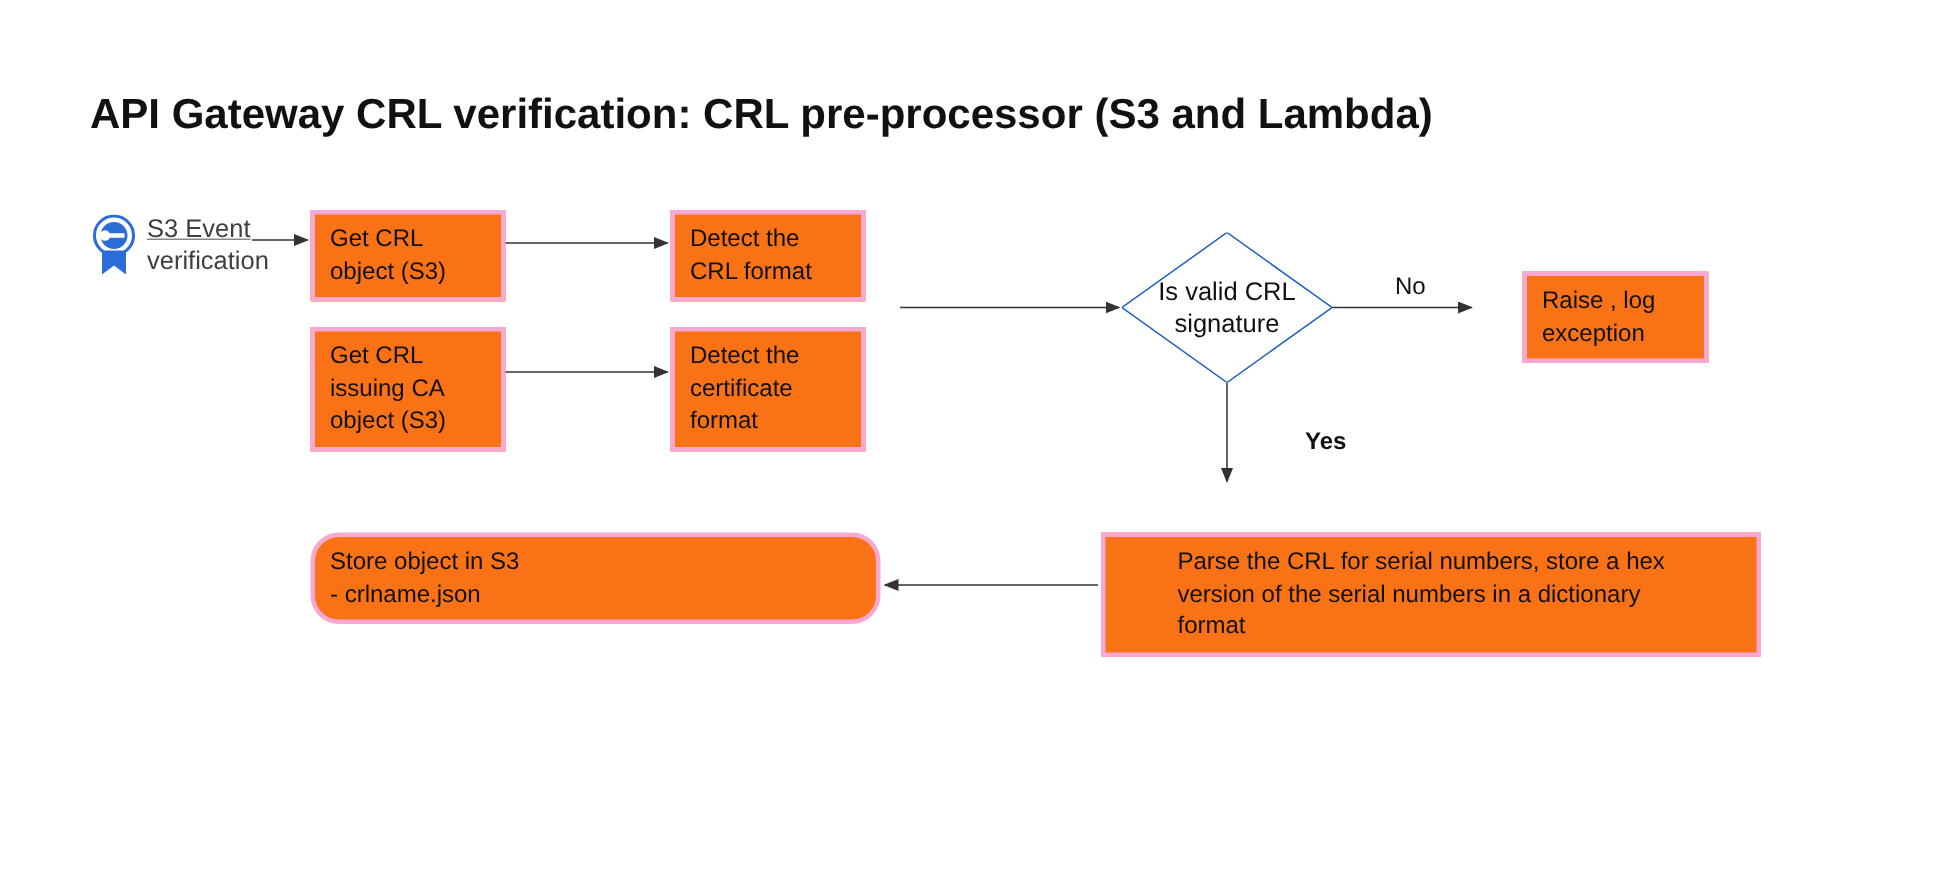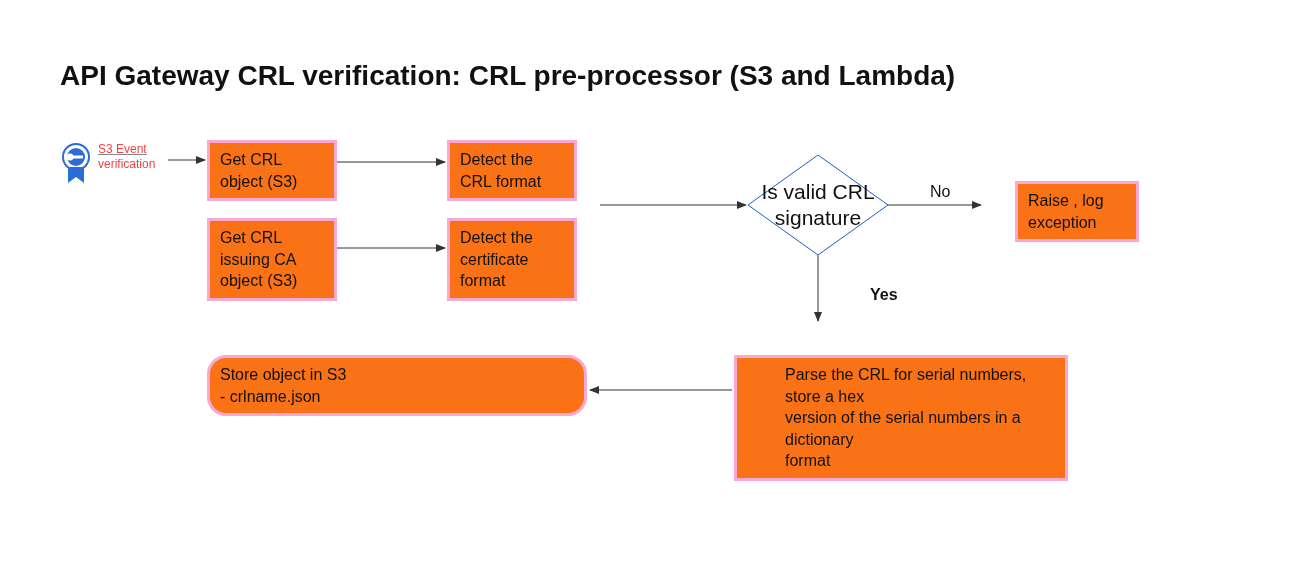--- a/index.html
+++ b/index.html
@@ -37,35 +37,35 @@
       position: relative;
     }
     .diamond svg { position: absolute; inset: 0; }
     .diamond-text {
       position: absolute;
       inset: 0;
       display: flex;
       align-items: center;
       justify-content: center;
       text-align: center;
-      font-size: 21px;
+      font-size: 17px;
       color: #111;
       padding: 0 8px;
       line-height: 1.25;
     }
     .label {
       position: absolute;
       font-size: 16px;
       color: #111;
     }
     .event-label {
       position: absolute;
-      font-size: 12px;
+      font-size: 17px;
       line-height: 1.25;
-      color: #ef4444;
+      color: #404040;
     }
     .badge-icon {
       position: absolute;
       width: 36px;
       height: 44px;
     }
     .arrow-line { stroke:#333; stroke-width:1; fill:none; }
     .arrow-head { fill:#333; }
     svg.conn { position:absolute; overflow:visible; pointer-events:none; }
   </style>
@@ -111,21 +111,21 @@
   </div>
 </div>
 
 <div class="label" style="left:930px; top:183px;">No</div>
 
 <div class="label" style="left:870px; top:286px;font-weight:bold;">Yes</div>
 
 <div class="box" style="left:1015px; top:181px; width:124px; white-space:pre-line;">Raise , log
 exception</div>
 
-<div class="box" style="left:734px; top:355px; width:334px; white-space:pre-line;padding-left:48px;">Parse the CRL for serial numbers, store a hex
+<div class="box" style="left:734px; top:355px; width:440px; white-space:pre-line;padding-left:48px;">Parse the CRL for serial numbers, store a hex
 version of the serial numbers in a dictionary
 format</div>
 
 <div class="box" style="left:207px; top:355px; width:380px; white-space:pre-line;border-radius:19px;">Store object in S3
 -   crlname.json</div>
 
 <svg class="conn" style="left:0; top:0; width:1297px; height:582px;">
   <defs>
     <marker id="arrow" markerWidth="10" markerHeight="8" refX="9" refY="4" orient="auto">
       <path d="M0,0 L10,4 L0,8 Z" class="arrow-head"></path>

